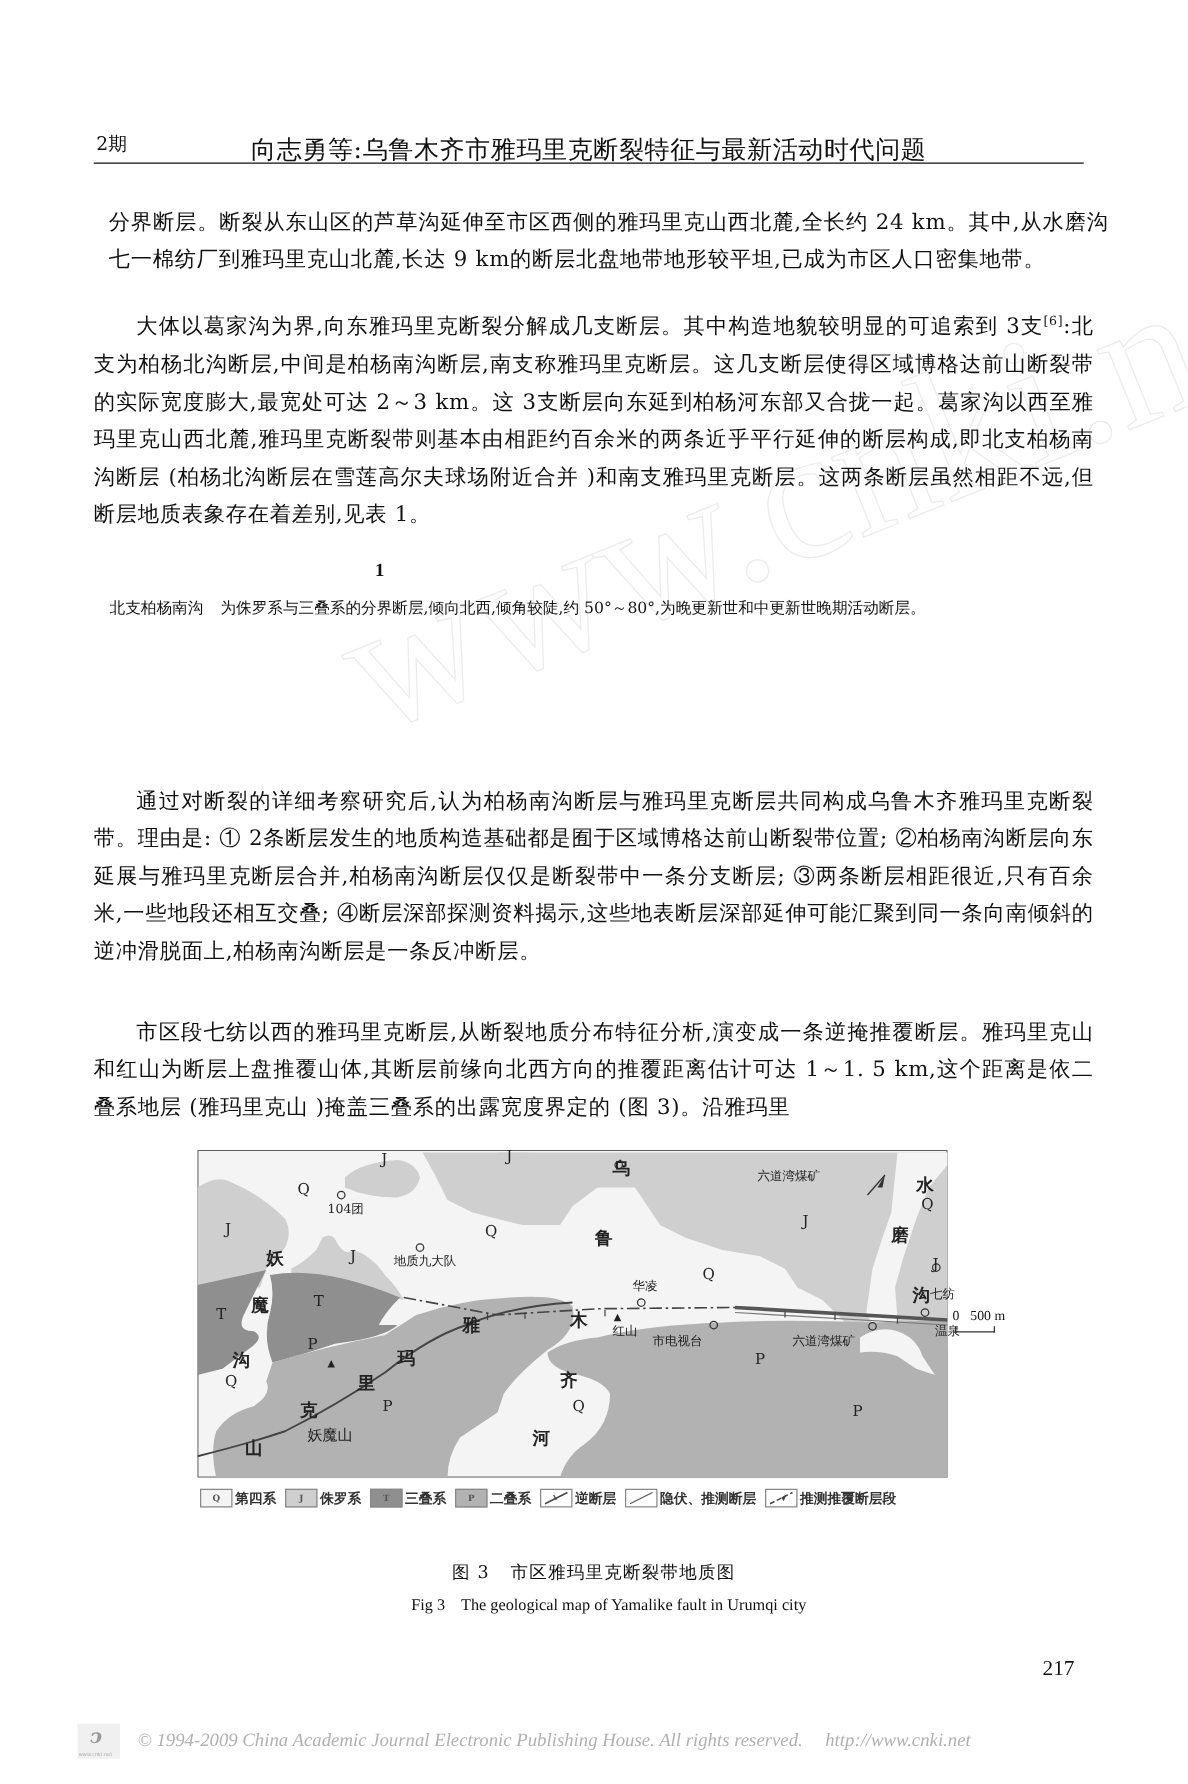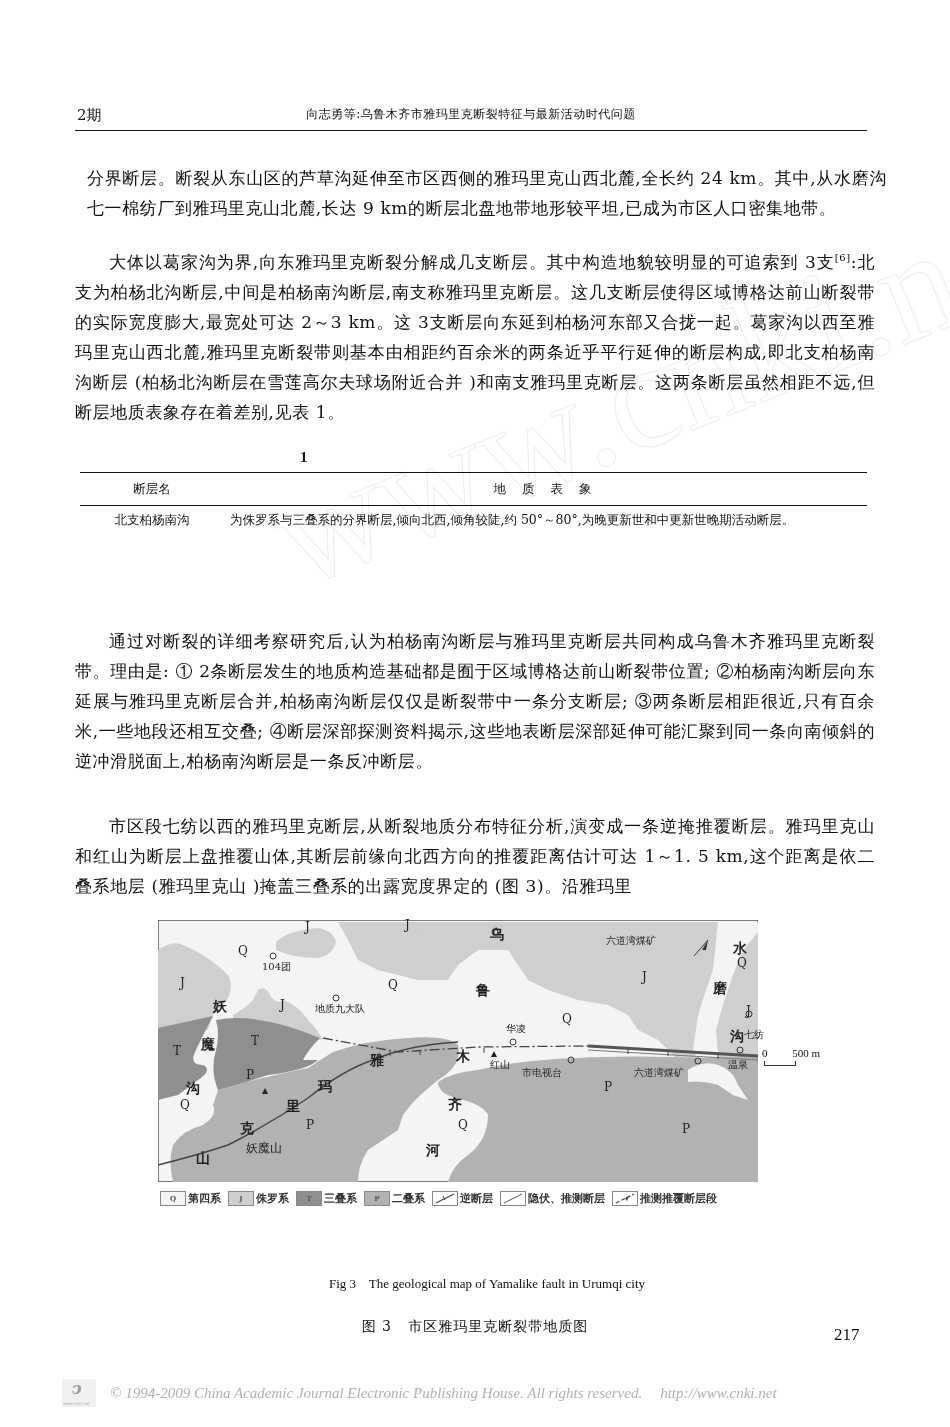--- a/index.html
+++ b/index.html
@@ -2,21 +2,21 @@
 <html><head>
 <meta charset="utf-8">
 <style>
   html, body { margin: 0; padding: 0; background: #ffffff; }
   body { width: 950px; height: 1427px; position: relative; overflow: hidden;
          font-family: "DejaVu Serif", "Liberation Serif", serif; color: #111; }
   .header { position: absolute; left: 75px; top: 104px; width: 792px; height: 26px;
             border-bottom: 1.5px solid #111; text-decoration: underline; }
   .header .issue { position: absolute; left: 2px; top: 2px; font-size: 15px; }
   .header .title { position: absolute; left: 0; right: 0; top: 2px; text-align: center;
-                   font-size: 12px; letter-spacing: 0.5px; }
+                   font-size: 20px; letter-spacing: 0.5px; }
   .para { position: absolute; left: 75px; width: 800px; font-size: 17px;
           line-height: 30px; text-align: justify; text-align-last: left; letter-spacing: 0.6px; }
   .para.indent { text-indent: 34px; }
   .para sup { font-size: 10px; }
   #p1 { top: 151px; }
   #p2 { top: 243px; }
   #p3 { top: 626px; }
   #p4 { top: 811px; }
 
   .tbl-caption { position: absolute; left: 300px; top: 449px; font-size: 15px; font-weight: bold;
@@ -46,21 +46,21 @@
             align-items: center; gap: 4px; font-size: 11px; font-weight: bold; color: #333; }
   .legend .sw { width: 24px; height: 13px; border: 1px solid #888; display: inline-flex;
                 align-items: center; justify-content: center; font-size: 7px; color: #555; margin-right: 2px; }
   .legend .sw.q { background: #f4f4f4; }
   .legend .sw.j { background: #cfcfcf; }
   .legend .sw.t { background: #8f8f8f; }
   .legend .sw.p { background: #b2b2b2; }
   .legend .sw.line { background: #fff; }
   .legend .item { display: inline-flex; align-items: center; margin-right: 3px; }
 
-  .fig-cap-cn { position: absolute; left: 0; width: 950px; top: 1318px; text-align: center;
+  .fig-cap-cn { position: absolute; left: 0; width: 950px; top: 1249px; text-align: center;
                 font-size: 14px; letter-spacing: 1px; }
   .fig-cap-en { position: absolute; left: 12px; width: 950px; top: 1276px; text-align: center;
                 font-size: 13px; font-family: "Liberation Serif", serif; }
 
   .page-num { position: absolute; left: 834px; top: 1325px; font-size: 17px;
               font-family: "Liberation Serif", serif; }
 
   .footer { position: absolute; left: 62px; top: 1375px; height: 36px; display: flex; align-items: center; }
   .footer .logo { width: 34px; height: 28px; background: #f0f0f0; position: relative; margin-right: 14px; }
   .footer .logo .glyph { position: absolute; left: 10px; top: 0px; font-size: 16px; color: #9a9a9a;
@@ -86,24 +86,20 @@
   <div class="title">向志勇等:乌鲁木齐市雅玛里克断裂特征与最新活动时代问题</div>
 </div>
 
 <p class="para" id="p1" style="margin:12px">分界断层。断裂从东山区的芦草沟延伸至市区西侧的雅玛里克山西北麓,全长约 24 km。其中,从水磨沟七一棉纺厂到雅玛里克山北麓,长达 9 km的断层北盘地带地形较平坦,已成为市区人口密集地带。</p>
 
 <p class="para indent" id="p2" style="margin:0"><span>大体以葛家沟为界,向东雅玛里克断裂分解成几支断层。其中构造地貌较明显的可追索到 3支</span><sup>[6]</sup><span>:北支为柏杨北沟断层,中间是柏杨南沟断层,南支称雅玛里克断层。这几支断层使得区域博格达前山断裂带的实际宽度膨大,最宽处可达 2～3 km。这 3支断层向东延到柏杨河东部又合拢一起。葛家沟以西至雅玛里克山西北麓,雅玛里克断裂带则基本由相距约百余米的两条近乎平行延伸的断层构成,即北支柏杨南沟断层 (柏杨北沟断层在雪莲高尔夫球场附近合并 )和南支雅玛里克断层。这两条断层虽然相距不远,但断层地质表象存在着差别,见表 1。</span></p>
 
 <div class="tbl-caption">1</div>
 <table class="tbl">
   <tbody>
-      <tr>
-    <th class="col1">断层名</th>
-    <th class="col2">地 质 表 象</th>
-  </tr>
   <tr>
     <td class="name">北支柏杨南沟</td>
     <td class="desc">为侏罗系与三叠系的分界断层,倾向北西,倾角较陡,约 50°～80°,为晚更新世和中更新世晚期活动断层。</td>
   </tr>
 </tbody>
   </table>
 
 <p class="para indent" id="p3" style="margin:0">通过对断裂的详细考察研究后,认为柏杨南沟断层与雅玛里克断层共同构成乌鲁木齐雅玛里克断裂带。理由是: ① 2条断层发生的地质构造基础都是囿于区域博格达前山断裂带位置; ②柏杨南沟断层向东延展与雅玛里克断层合并,柏杨南沟断层仅仅是断裂带中一条分支断层; ③两条断层相距很近,只有百余米,一些地段还相互交叠; ④断层深部探测资料揭示,这些地表断层深部延伸可能汇聚到同一条向南倾斜的逆冲滑脱面上,柏杨南沟断层是一条反冲断层。</p>
 <p class="para indent" id="p4" style="margin:0">市区段七纺以西的雅玛里克断层,从断裂地质分布特征分析,演变成一条逆掩推覆断层。雅玛里克山和红山为断层上盘推覆山体,其断层前缘向北西方向的推覆距离估计可达 1～1. 5 km,这个距离是依二叠系地层 (雅玛里克山 )掩盖三叠系的出露宽度界定的 (图 3)。沿雅玛里</p>
 
@@ -198,31 +194,31 @@
   <span class="maplbl big" style="left:318px;top:62px">鲁</span>
   <span class="maplbl" style="left:588px;top:84px">J</span>
   <span class="maplbl small" style="left:348px;top:102px">华凌</span>
   <span class="maplbl" style="left:404px;top:92px">Q</span>
   <span class="maplbl big" style="left:572px;top:108px">沟</span>
   <span class="maplbl small" style="left:586px;top:108px">七纺</span>
   <span class="maplbl big" style="left:298px;top:128px">木</span>
   <span class="maplbl small" style="left:332px;top:138px">红山</span>
   <span class="maplbl small" style="left:364px;top:146px">市电视台</span>
   <span class="maplbl small" style="left:476px;top:146px">六道湾煤矿</span>
-  <span class="maplbl small" style="left:570px;top:138px">温泉</span>
+  <span class="maplbl small" style="left:590px;top:138px">温泉</span>
   <span class="maplbl" style="left:446px;top:160px">P</span>
   <span class="maplbl big" style="left:290px;top:176px">齐</span>
   <span class="maplbl" style="left:300px;top:198px">Q</span>
   <span class="maplbl" style="left:524px;top:202px">P</span>
   <span class="maplbl big" style="left:268px;top:222px">河</span>
 </div>
 
 <div class="scale">
   <span>0</span>
-  <span style="margin-left:22px">500 m</span>
+  <span style="margin-left:6px">500 m</span>
   <div class="bar"></div>
 </div>
 
 <div class="legend">
   <span class="item">
       <span class="sw q">Q</span>
       <span>第四系</span>
     </span>
   <span class="item">
       <span class="sw j">J</span>

